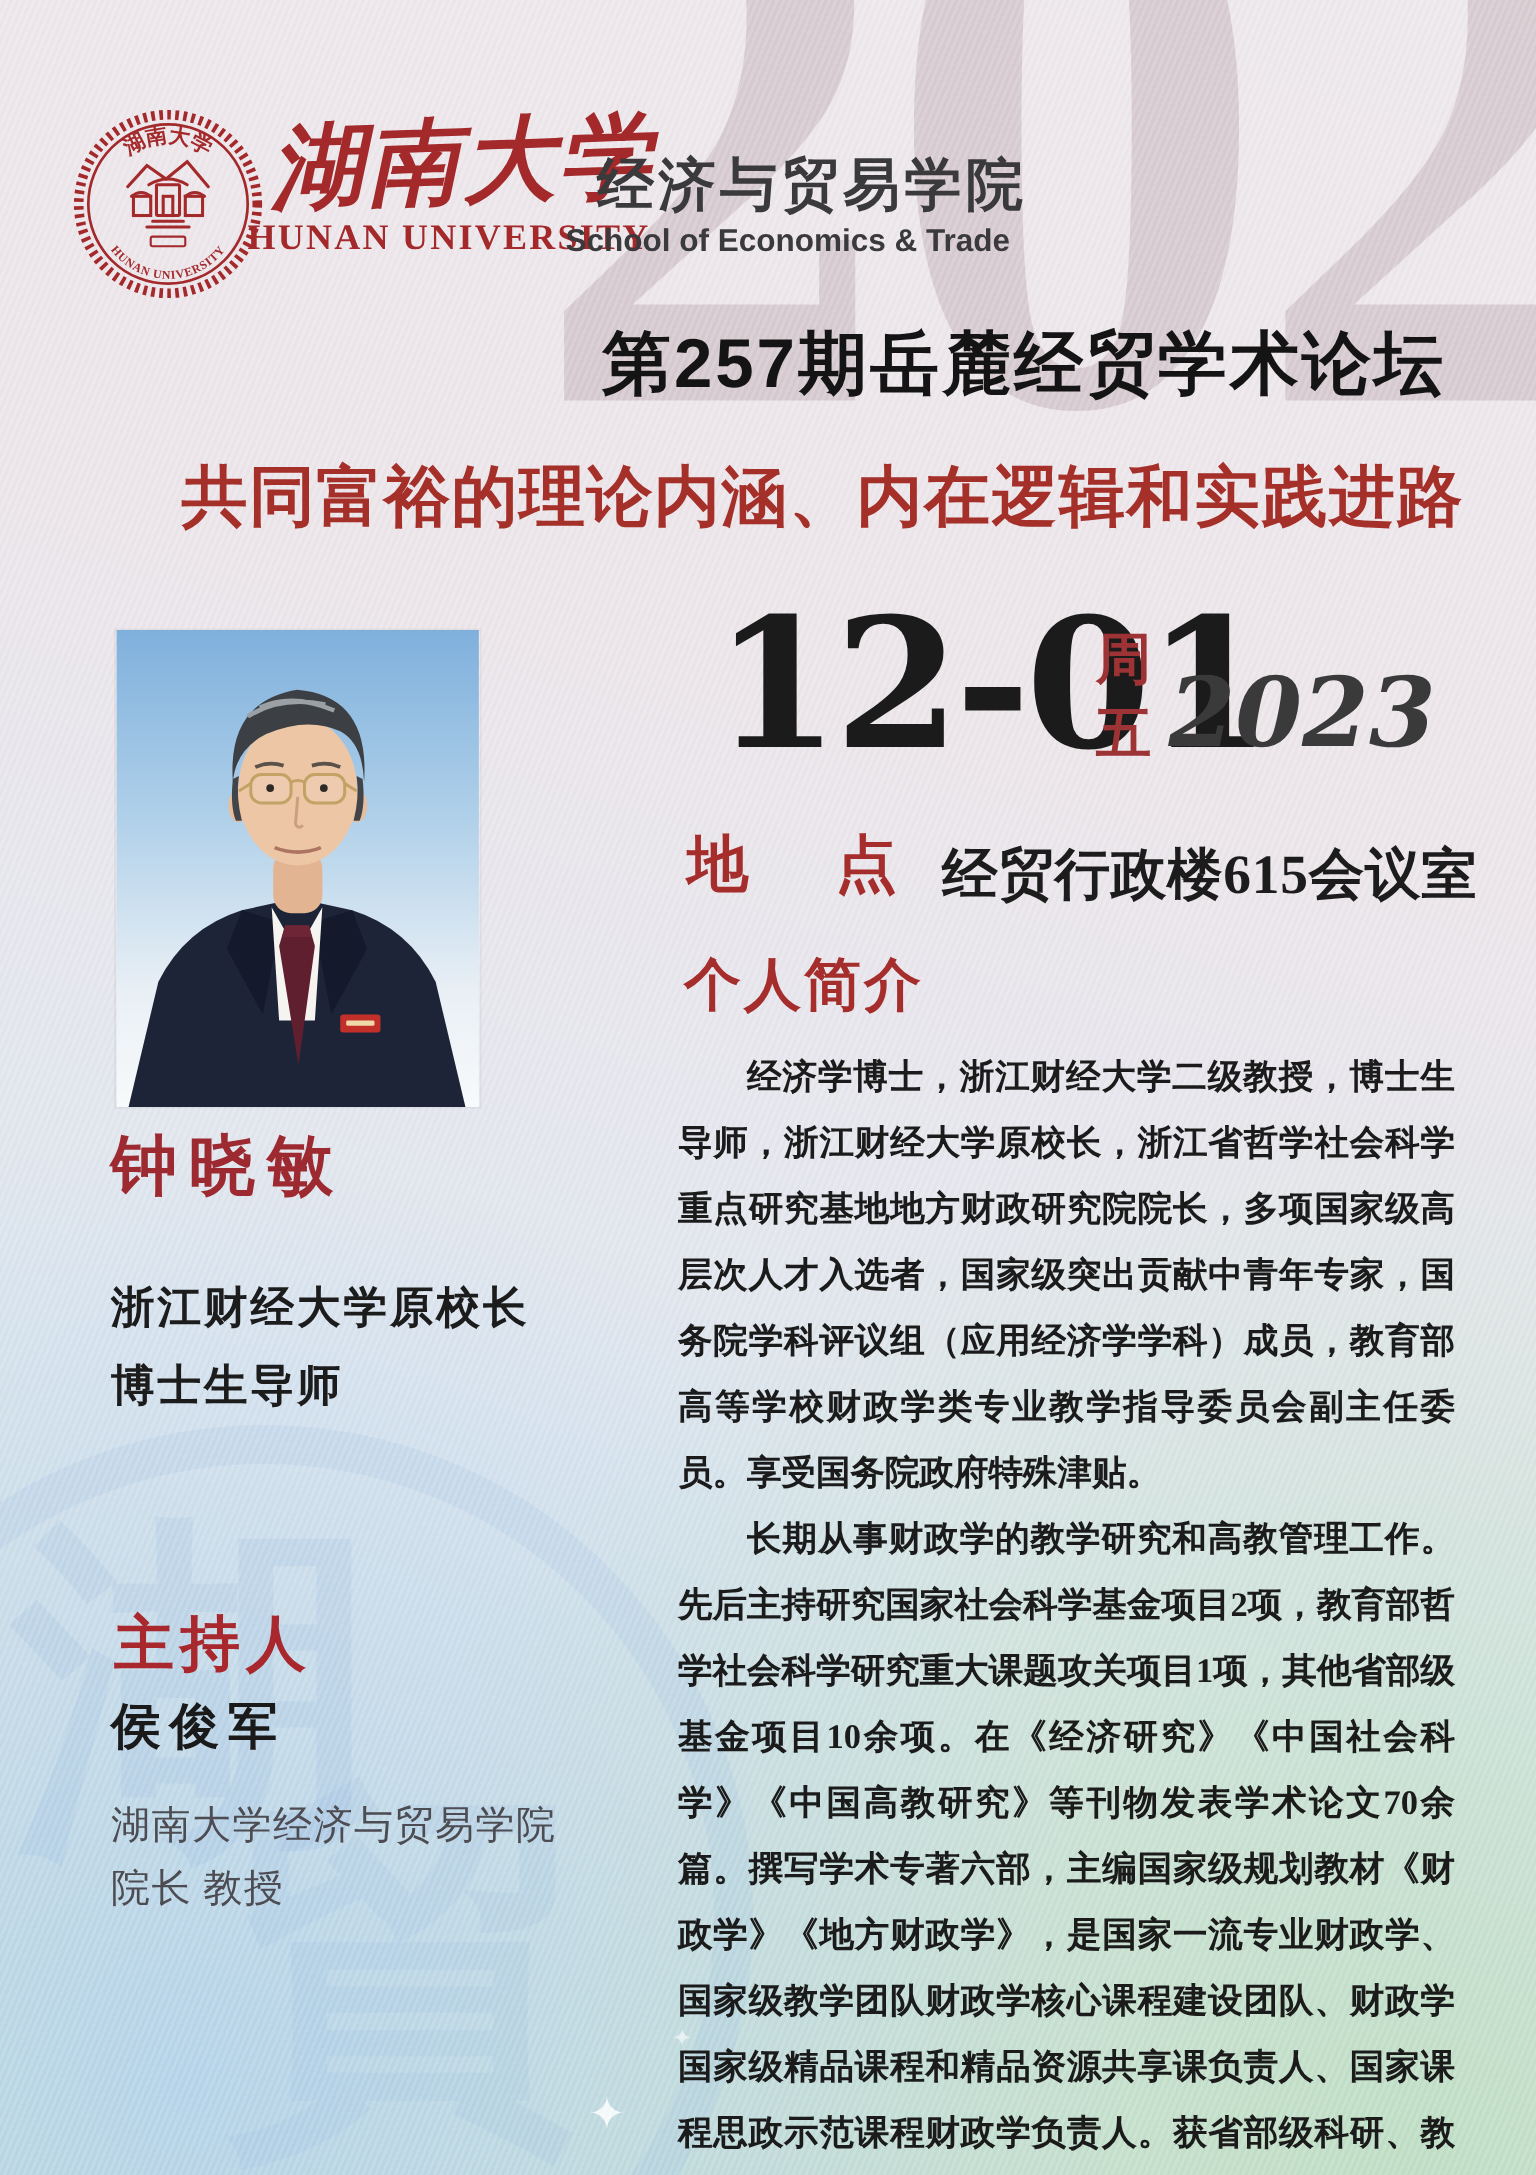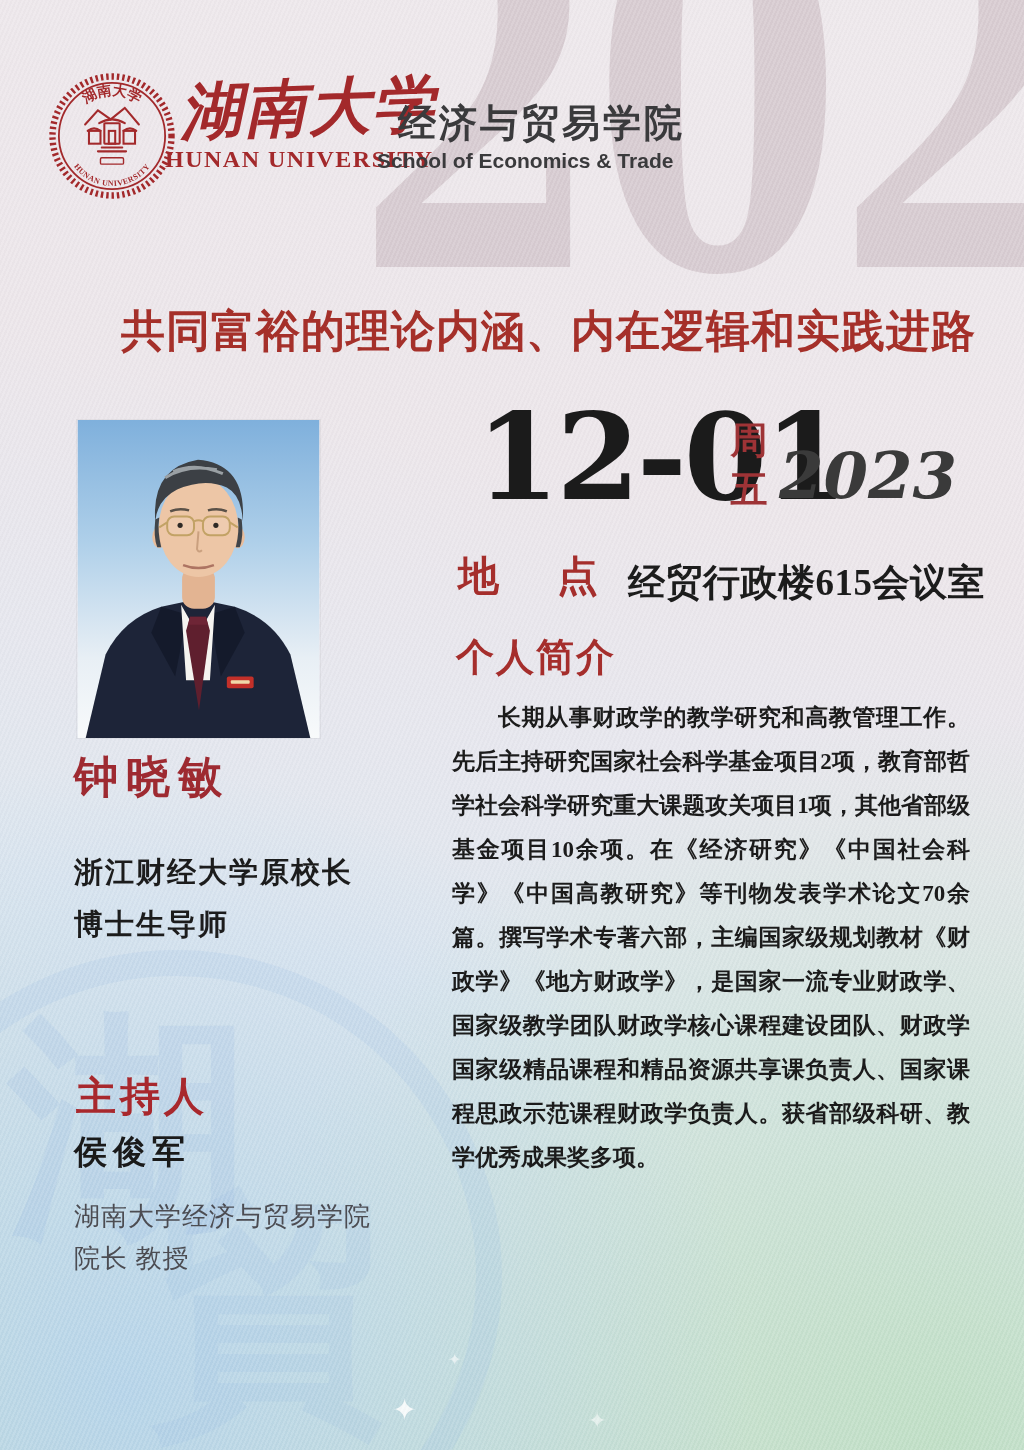--- a/index.html
+++ b/index.html
@@ -112,20 +112,21 @@
       <rect x="47.5" y="46" width="5" height="10"></rect>
       <path d="M42 59 h16 M39 62 h22"></path>
       <rect x="41" y="67" width="18" height="5" rx="1" stroke-width="1.1"></rect>
     </g>
   </svg>
   <div class="abs uni-cn">湖南大学</div>
   <div class="abs uni-en">HUNAN UNIVERSITY</div>
   <div class="abs school-cn">经济与贸易学院</div>
   <div class="abs school-en">School of Economics &amp; Trade</div>
 
+  <div class="abs forum-title">第257期岳麓经贸学术论坛</div>
   <div class="abs forum-topic">共同富裕的理论内涵、内在逻辑和实践进路</div>
 
   <svg class="abs photo" viewBox="0 0 243 320">
     <defs>
       <linearGradient id="pbg" x1="0" y1="0" x2="0" y2="1">
         <stop offset="0" stop-color="#7fb0dc"></stop>
           <stop offset="0.38" stop-color="#aecfe9"></stop>
         <stop offset="0.75" stop-color="#e8eff5"></stop>
           <stop offset="1" stop-color="#f8fafb"></stop>
       </linearGradient>
@@ -172,20 +173,21 @@
   <div class="abs date-year">2023</div>
 
   <div class="abs venue-label">
     <span>地</span>
     <span>点</span>
   </div>
   <div class="abs venue-text">经贸行政楼615会议室</div>
 
   <div class="abs bio-label">个人简介</div>
   <div class="abs bio">
+    <p>经济学博士，浙江财经大学二级教授，博士生导师，浙江财经大学原校长，浙江省哲学社会科学重点研究基地地方财政研究院院长，多项国家级高层次人才入选者，国家级突出贡献中青年专家，国务院学科评议组（应用经济学学科）成员，教育部高等学校财政学类专业教学指导委员会副主任委员。享受国务院政府特殊津贴。</p>
     <p>长期从事财政学的教学研究和高教管理工作。先后主持研究国家社会科学基金项目2项，教育部哲学社会科学研究重大课题攻关项目1项，其他省部级基金项目10余项。在《经济研究》《中国社会科学》《中国高教研究》等刊物发表学术论文70余篇。撰写学术专著六部，主编国家级规划教材《财政学》《地方财政学》，是国家一流专业财政学、国家级教学团队财政学核心课程建设团队、财政学国家级精品课程和精品资源共享课负责人、国家课程思政示范课程财政学负责人。获省部级科研、教学优秀成果奖多项。</p>
   </div>
 
   <div class="abs spk-name">钟晓敏</div>
   <div class="abs spk-titles">
     <div>浙江财经大学原校长</div>
     <div>博士生导师</div>
   </div>
 
   <div class="abs host-label">主持人</div>

